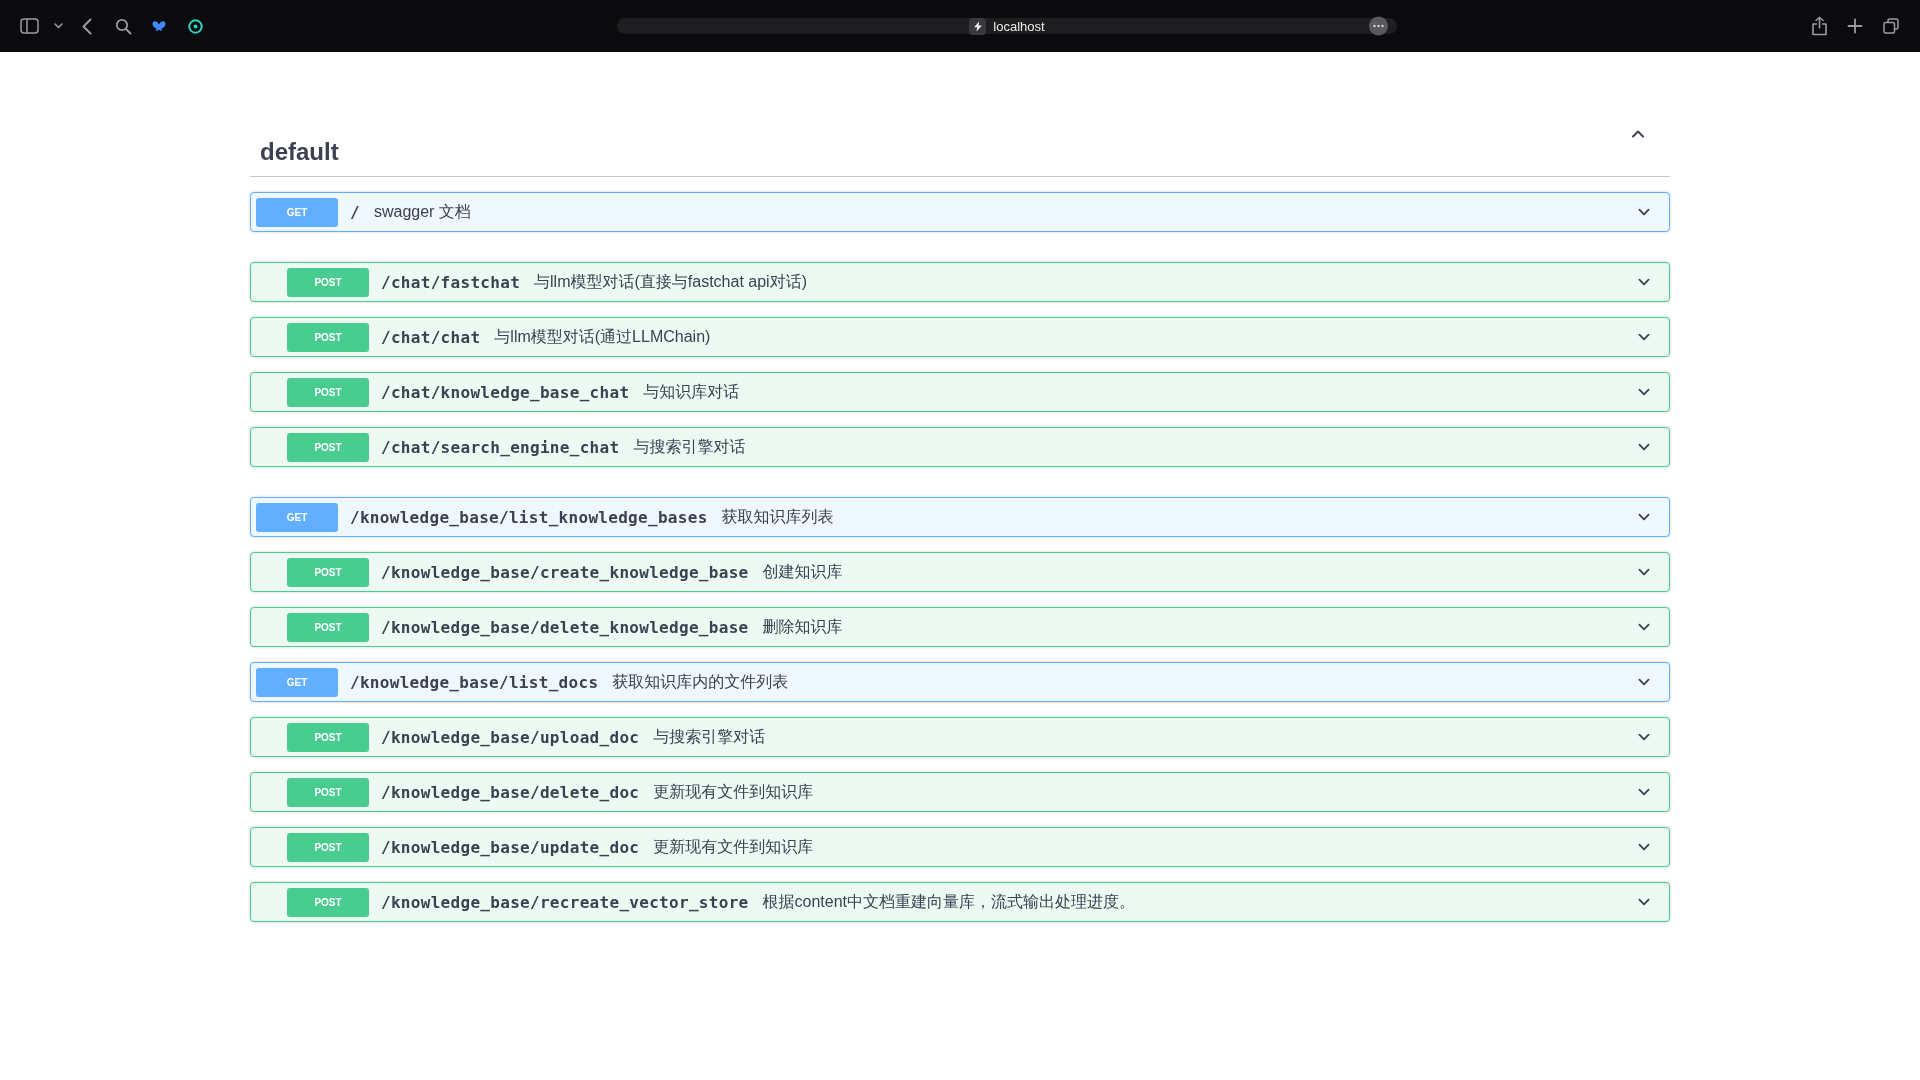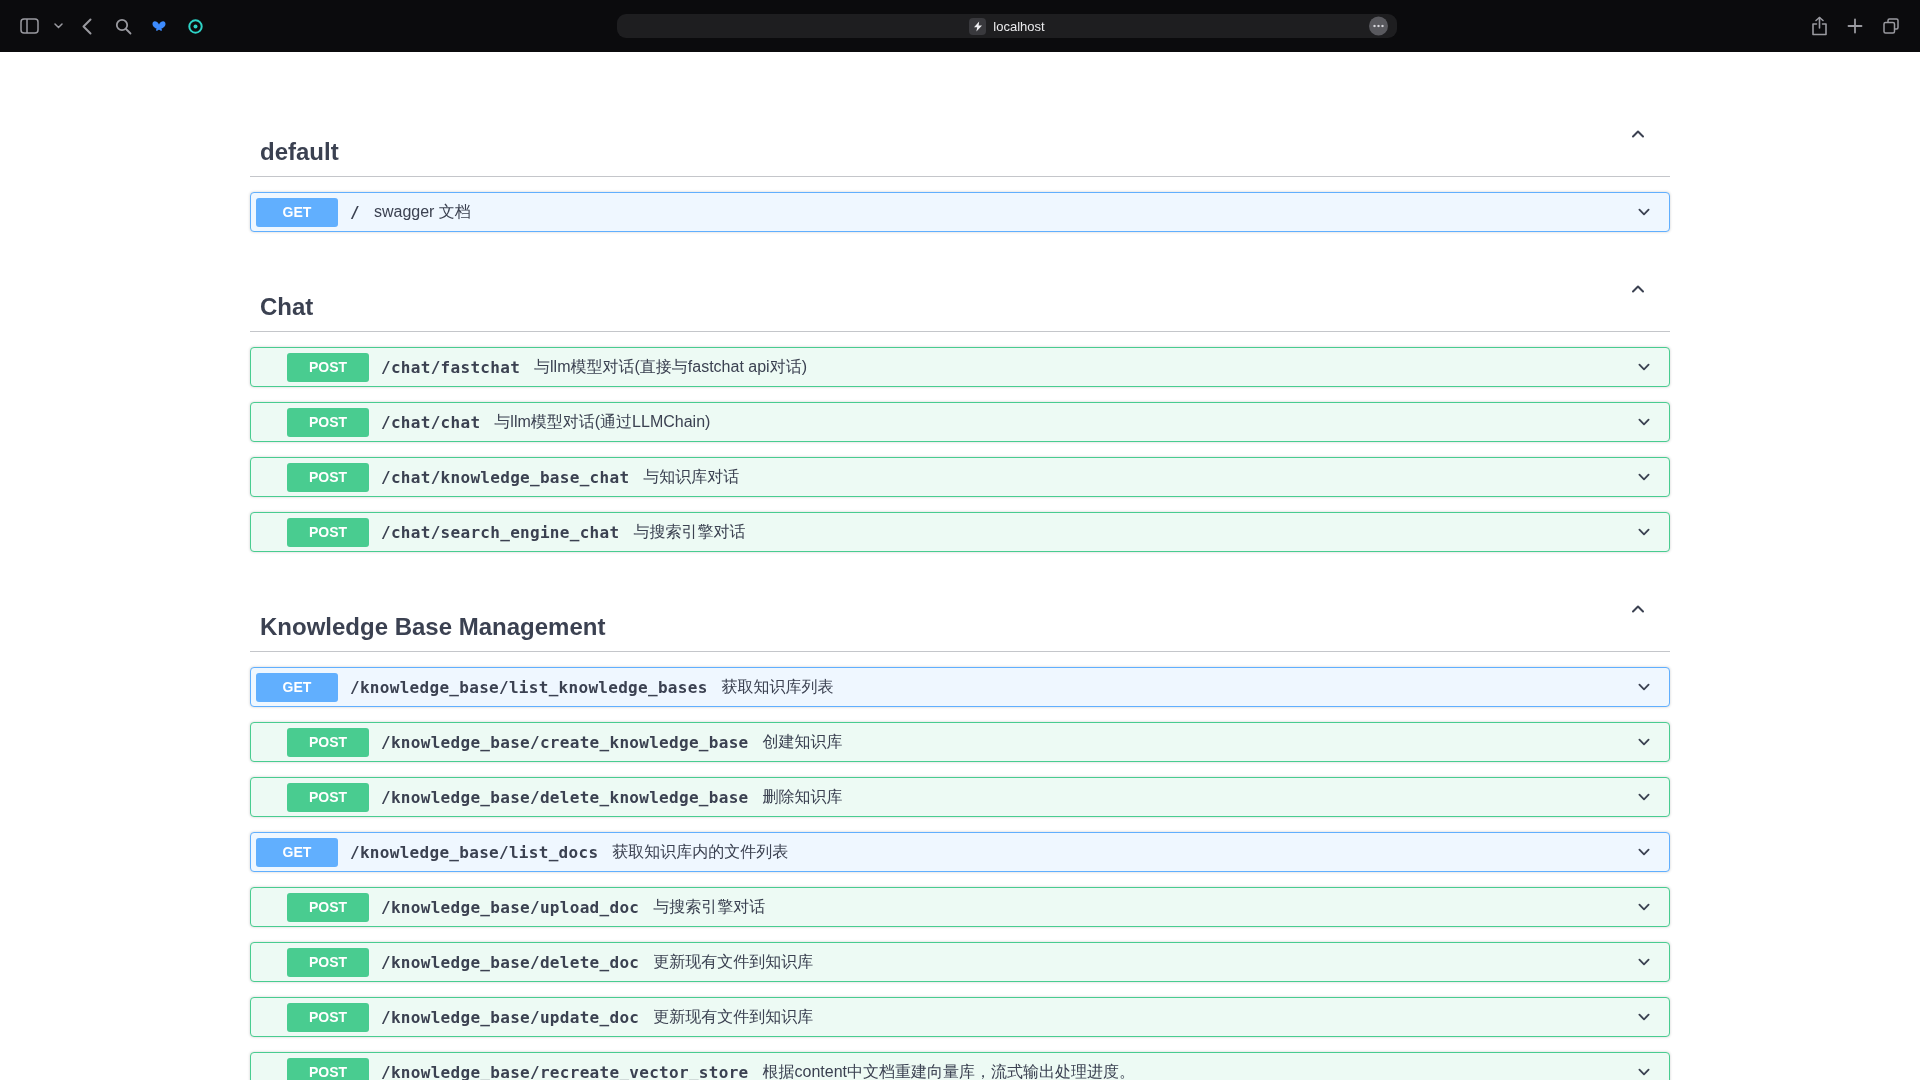--- a/index.html
+++ b/index.html
@@ -14,21 +14,21 @@
     display: flex; align-items: center; padding: 0 14px;
   }
   .tb-group { display: flex; align-items: center; gap: 6px; }
   .tb-btn {
     min-width: 30px; height: 32px; display: flex; align-items: center;
     justify-content: center; border-radius: 6px; cursor: pointer;
   }
   .tb-btn.narrow { min-width: 16px; }
   .spacer { flex: 1; }
   .urlbar {
-    width: 780px; height: 24px; background: var(--urlbar-bg, #1e1e20);
+    width: 780px; height: 16px; background: var(--urlbar-bg, #1e1e20);
     border-radius: 9px; position: relative; display: flex; align-items: center;
     justify-content: center; gap: 7px; color: #ebebed; font-size: 13px; cursor: text;
   }
   .site-ic {
     width: 17px; height: 17px; border-radius: 4px; background: #39393d;
     display: flex; align-items: center; justify-content: center;
   }
   .url-ellipsis {
     position: absolute; right: 9px; top: 50%; transform: translateY(-50%);
     width: 19px; height: 19px; border-radius: 50%; background: #59595e;
@@ -63,21 +63,21 @@
   .operations { padding-top: 15px; }
   .opblock {
     display: flex; align-items: center; height: 40px; border-radius: 4px;
     border: 1px solid transparent; margin-bottom: 15px; padding: 0 10px 0 5px;
     box-shadow: 0 0 3px rgba(0,0,0,.19); cursor: pointer;
   }
   .op-get  { border-color: var(--get, #61affe);  background: var(--get-bg, #eff7ff); }
   .op-post { border-color: var(--post, #49cc90); background: var(--post-bg, #edfaf4); padding-left: 36px; }
   .op-method {
     width: 82px; height: 29px; line-height: 29px; text-align: center;
-    border-radius: 3px; color: #fff; font-weight: 700; font-size: 14px; flex: none;
+    border-radius: 3px; color: #fff; font-weight: 700; font-size: 10px; flex: none;
   }
   .op-get  .op-method { background: var(--get, #61affe); }
   .op-post .op-method { background: var(--post, #49cc90); }
   .op-path {
     margin-left: 12px; font-family: "DejaVu Sans Mono", "Liberation Mono", monospace;
     font-weight: 700; font-size: 16px; color: var(--text, #3b4151); letter-spacing: .3px;
     white-space: nowrap;
   }
   .op-summary { margin-left: 14px; font-size: 16px; color: var(--text, #3b4151); white-space: nowrap; }
   .op-arrow { margin-left: auto; padding-right: 4px; display: flex; }
@@ -208,28 +208,20 @@
     <span class="op-arrow">
       <svg width="22" height="22" viewBox="0 0 24 24" fill="none" stroke="#3b4151" stroke-width="2" stroke-linecap="round" stroke-linejoin="round">
         <polyline points="7,9.5 12,14.5 17,9.5"></polyline>
       </svg>
     </span>
   </div>
 </div>
   </section>
 
   <section class="section">
-    <div class="section-header">
-      <h3 class="section-title">Chat</h3>
-      <span>
-        <svg width="24" height="24" viewBox="0 0 24 24" fill="none" stroke="#3b4151" stroke-width="2" stroke-linecap="round" stroke-linejoin="round">
-          <polyline points="7,14.5 12,9.5 17,14.5"></polyline>
-        </svg>
-      </span>
-    </div>
     <div class="operations">
   <div class="opblock op-post">
     <span class="op-method">POST</span>
     <span class="op-path">/chat/fastchat</span>
     <span class="op-summary">与llm模型对话(直接与fastchat api对话)</span>
     <span class="op-arrow">
       <svg width="22" height="22" viewBox="0 0 24 24" fill="none" stroke="#3b4151" stroke-width="2" stroke-linecap="round" stroke-linejoin="round">
         <polyline points="7,9.5 12,14.5 17,9.5"></polyline>
       </svg>
     </span>
@@ -264,28 +256,20 @@
     <span class="op-arrow">
       <svg width="22" height="22" viewBox="0 0 24 24" fill="none" stroke="#3b4151" stroke-width="2" stroke-linecap="round" stroke-linejoin="round">
         <polyline points="7,9.5 12,14.5 17,9.5"></polyline>
       </svg>
     </span>
   </div>
 </div>
   </section>
 
   <section class="section">
-    <div class="section-header">
-      <h3 class="section-title">Knowledge Base Management</h3>
-      <span>
-        <svg width="24" height="24" viewBox="0 0 24 24" fill="none" stroke="#3b4151" stroke-width="2" stroke-linecap="round" stroke-linejoin="round">
-          <polyline points="7,14.5 12,9.5 17,14.5"></polyline>
-        </svg>
-      </span>
-    </div>
     <div class="operations">
   <div class="opblock op-get">
     <span class="op-method">GET</span>
     <span class="op-path">/knowledge_base/list_knowledge_bases</span>
     <span class="op-summary">获取知识库列表</span>
     <span class="op-arrow">
       <svg width="22" height="22" viewBox="0 0 24 24" fill="none" stroke="#3b4151" stroke-width="2" stroke-linecap="round" stroke-linejoin="round">
         <polyline points="7,9.5 12,14.5 17,9.5"></polyline>
       </svg>
     </span>

